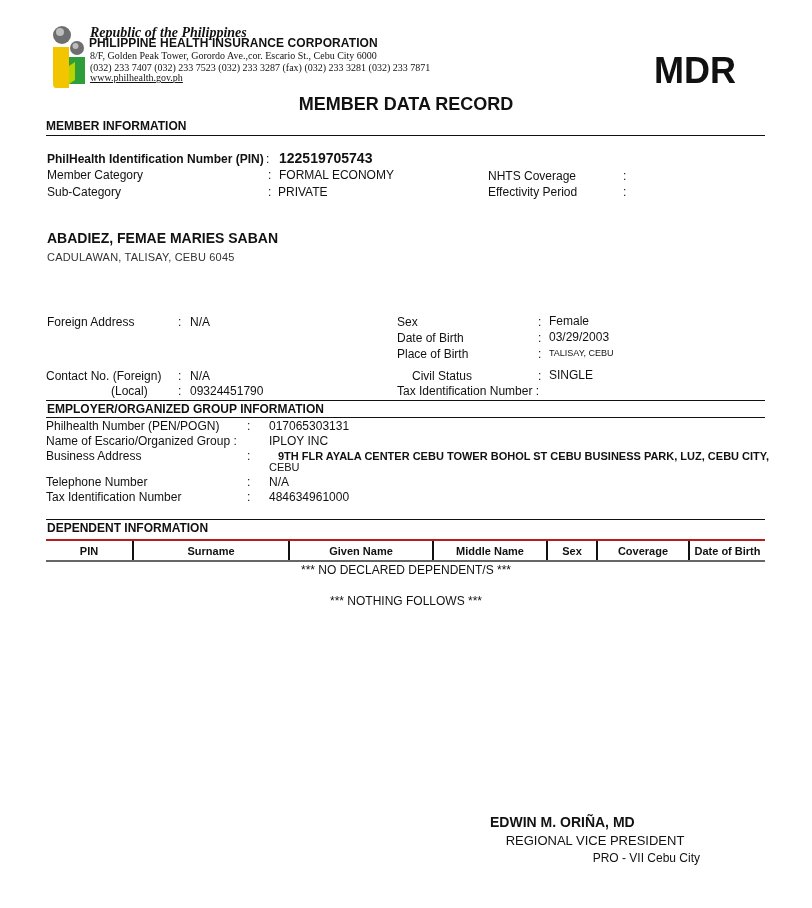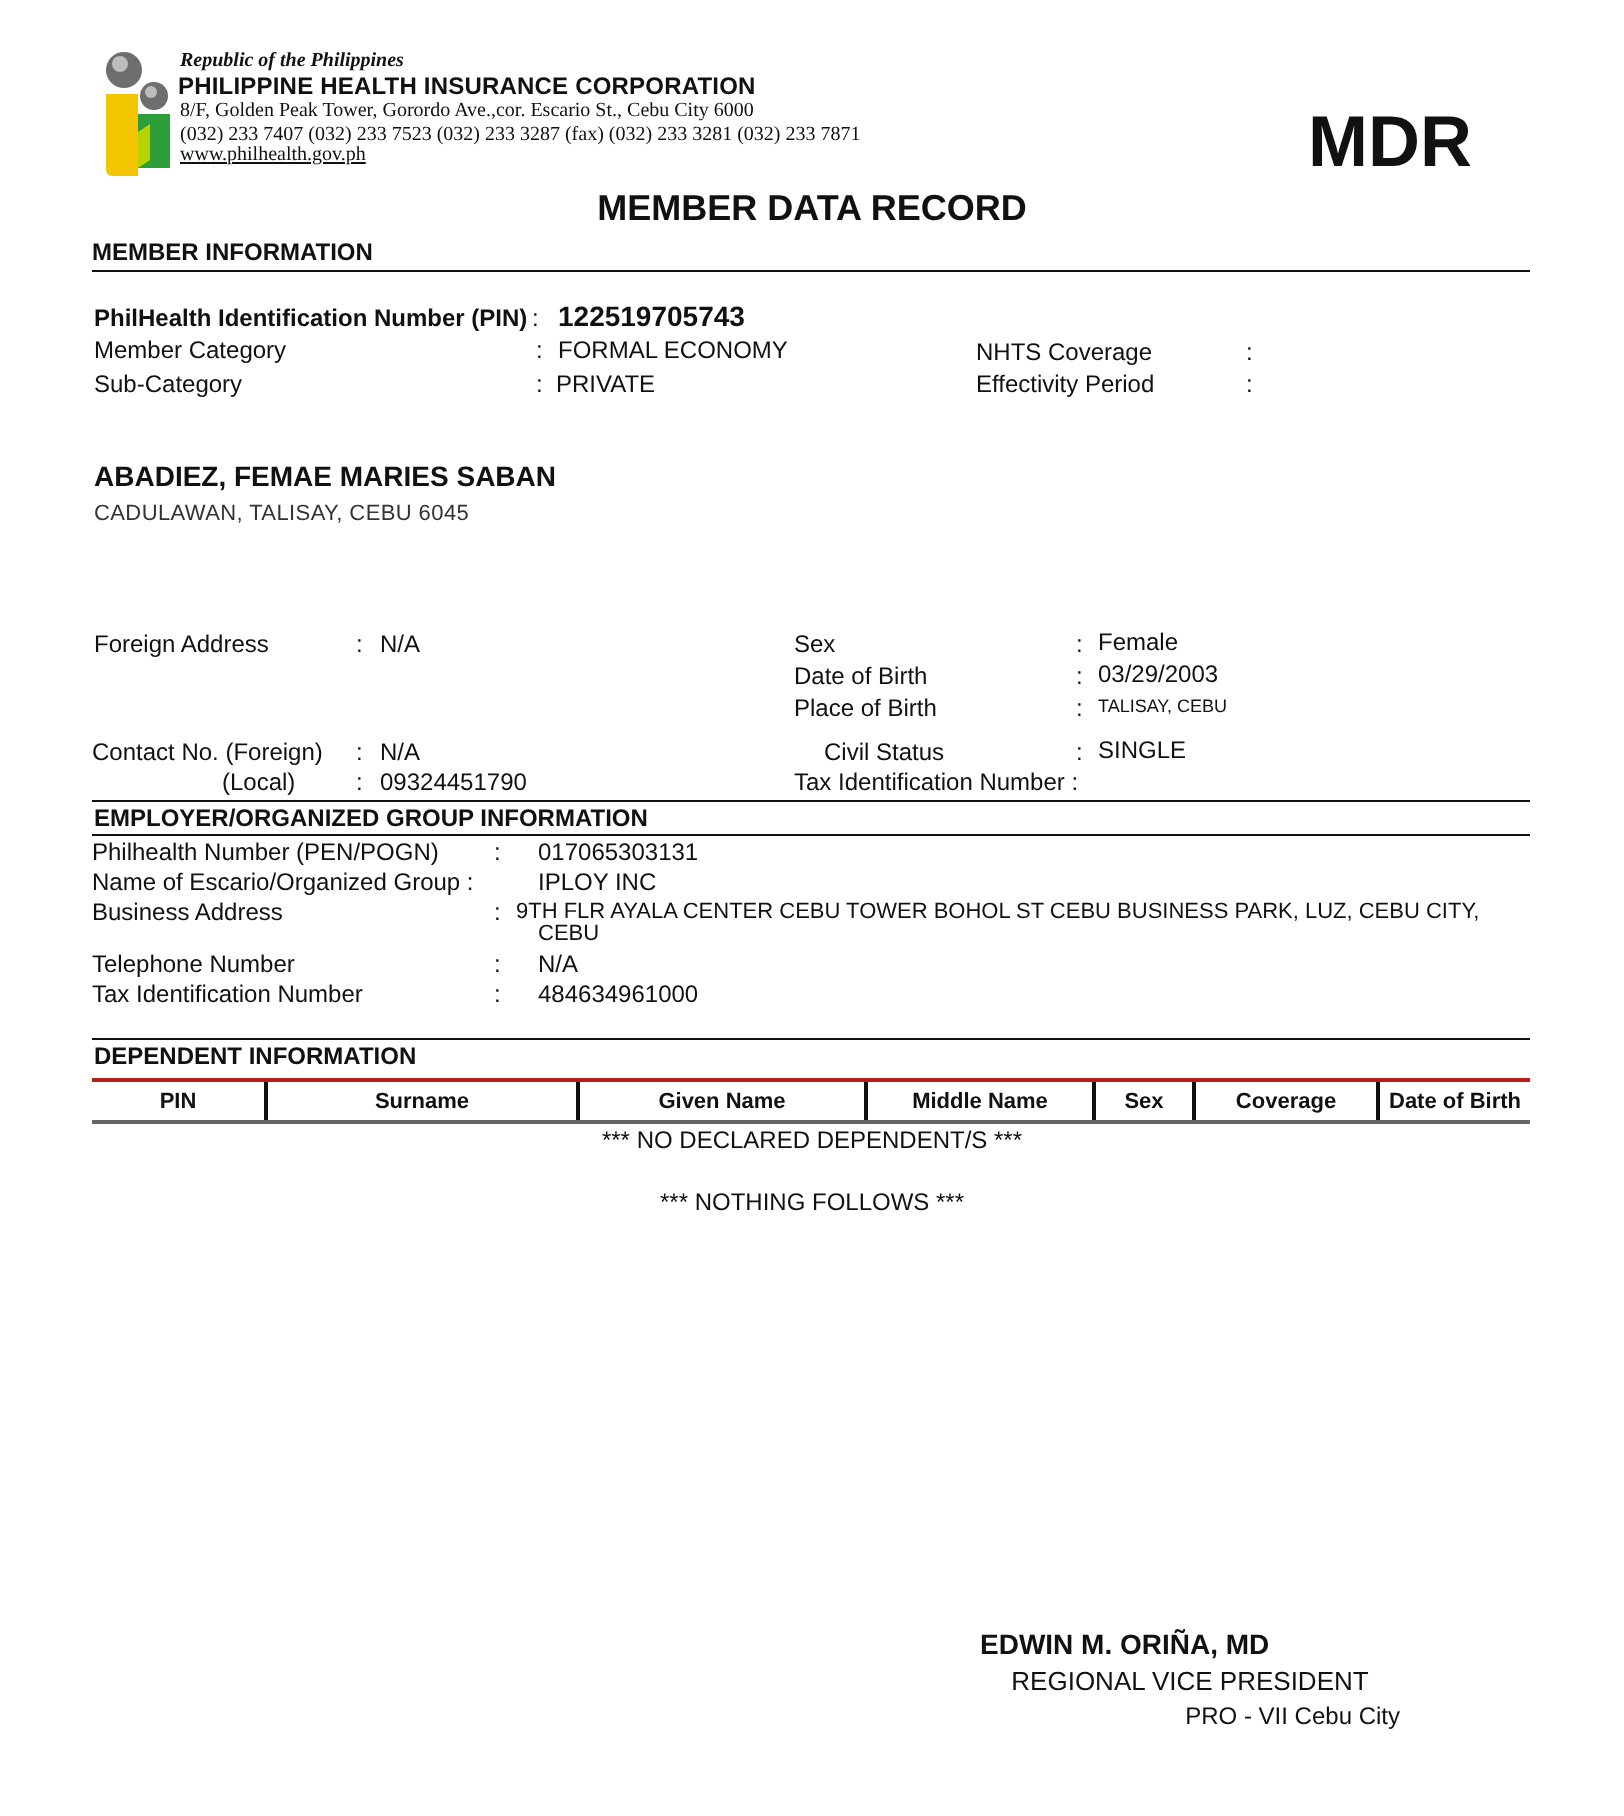--- a/index.html
+++ b/index.html
@@ -8,21 +8,21 @@
     .abs { position: absolute; white-space: nowrap; }
     .serif { font-family: "Liberation Serif", serif; }
     .t12 { font-size: 12px; }
     .t11 { font-size: 11px; }
     .b { font-weight: bold; }
     .hline { position: absolute; left: 46px; width: 719px; background: #111; }
 
     
     .logo { position: absolute; left: 48px; top: 24px; width: 40px; height: 66px; }
 
-    .hdr-rep { left: 90px; top: 25px; font-size: 10px; font-style: italic; font-weight: bold; }
+    .hdr-rep { left: 90px; top: 25px; font-size: 14px; font-style: italic; font-weight: bold; }
     .hdr-org { left: 89px; top: 36px; font-size: 12px; font-weight: bold; letter-spacing: 0.1px; }
     .hdr-addr { left: 90px; top: 50px; font-size: 10px; }
     .hdr-phone { left: 90px; top: 62px; font-size: 10px; }
     .hdr-web { left: 90px; top: 72px; font-size: 10px; text-decoration: underline; }
     .mdr { left: 654px; top: 50px; font-size: 36px; font-weight: bold; }
     .doc-title { left: 0; width: 812px; text-align: center; top: 94px; font-size: 18px; font-weight: bold; }
     .sec-title { font-size: 12px; font-weight: bold; }
 
     .dep-table { position: absolute; left: 46px; top: 539px; width: 719px; border-collapse: collapse; }
     .dep-table th { font-size: 11px; font-weight: bold; padding: 2px 0 2px 0; height: 15px;
@@ -114,21 +114,21 @@
 
 <div class="abs t12" style="left:46px; top:419px;">Philhealth Number (PEN/POGN)</div>
 <div class="abs t12" style="left:247px; top:419px;">:</div>
 <div class="abs t12" style="left:269px; top:419px;">017065303131</div>
 
 <div class="abs t12" style="left:46px; top:434px;">Name of Escario/Organized Group :</div>
 <div class="abs t12" style="left:269px; top:434px;">IPLOY INC</div>
 
 <div class="abs t12" style="left:46px; top:449px;">Business Address</div>
 <div class="abs t12" style="left:247px; top:449px;">:</div>
-<div class="abs t11" style="left:258px; top:450px;">9TH FLR AYALA CENTER CEBU TOWER BOHOL ST CEBU BUSINESS PARK, LUZ, CEBU CITY,</div>
+<div class="abs t11" style="left:278px; top:450px;font-weight:bold;">9TH FLR AYALA CENTER CEBU TOWER BOHOL ST CEBU BUSINESS PARK, LUZ, CEBU CITY,</div>
 <div class="abs t11" style="left:269px; top:461px;">CEBU</div>
 
 <div class="abs t12" style="left:46px; top:475px;">Telephone Number</div>
 <div class="abs t12" style="left:247px; top:475px;">:</div>
 <div class="abs t12" style="left:269px; top:475px;">N/A</div>
 
 <div class="abs t12" style="left:46px; top:490px;">Tax Identification Number</div>
 <div class="abs t12" style="left:247px; top:490px;">:</div>
 <div class="abs t12" style="left:269px; top:490px;">484634961000</div>
 

